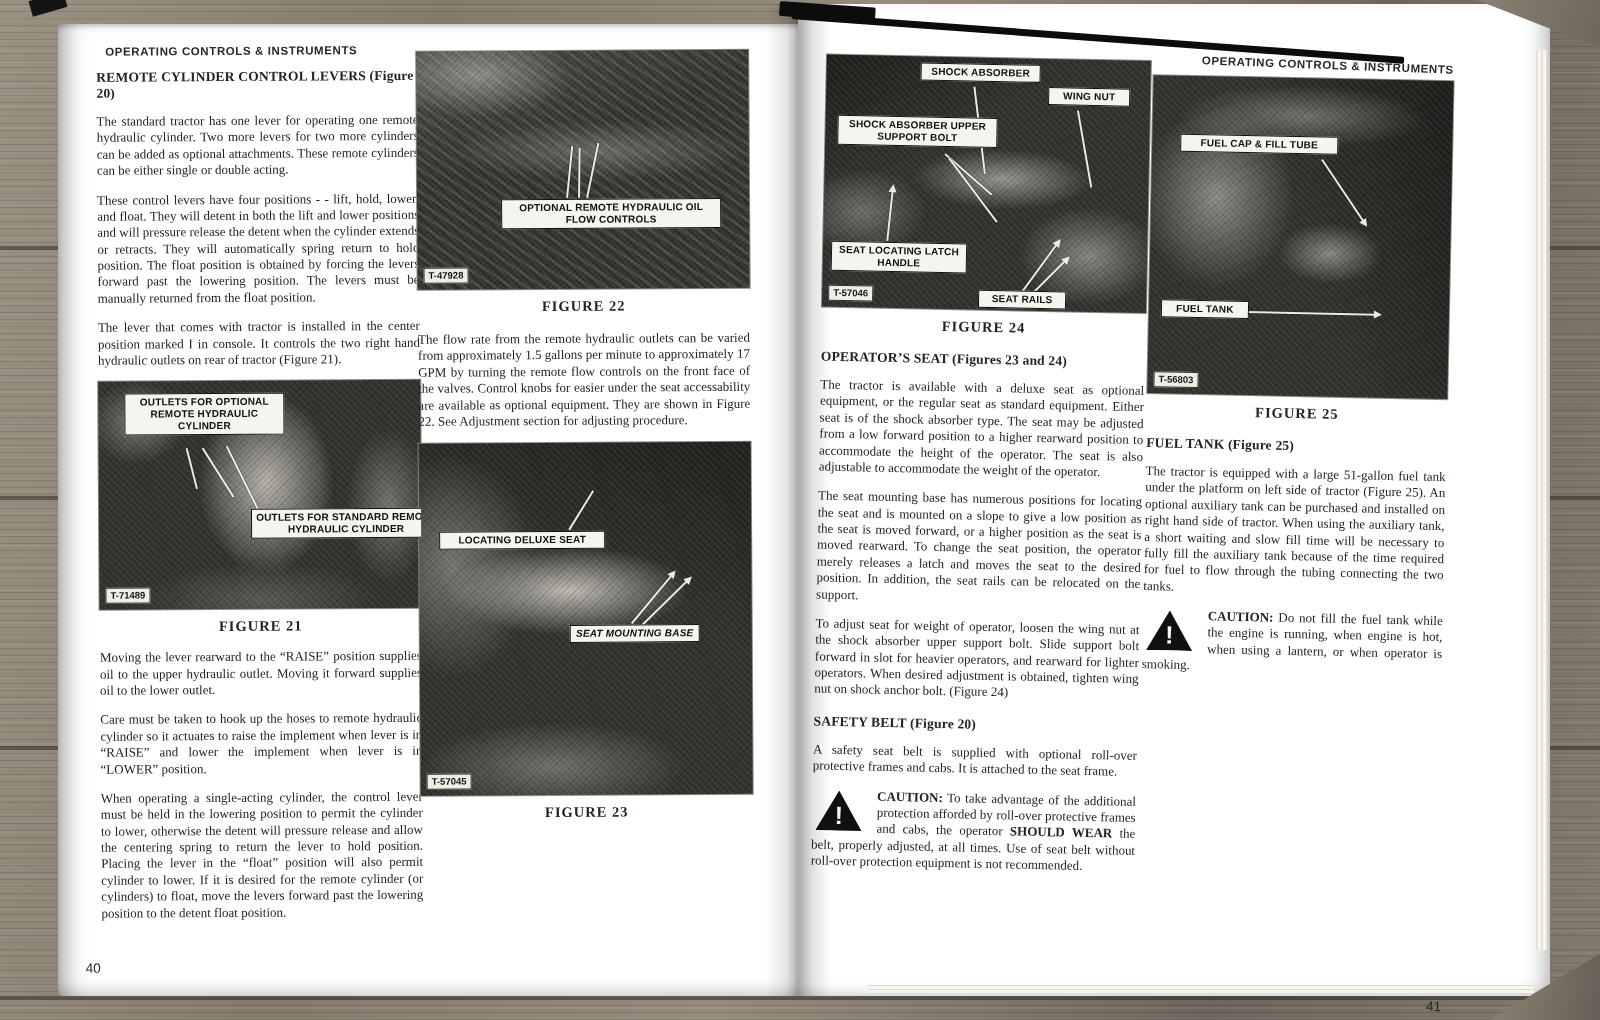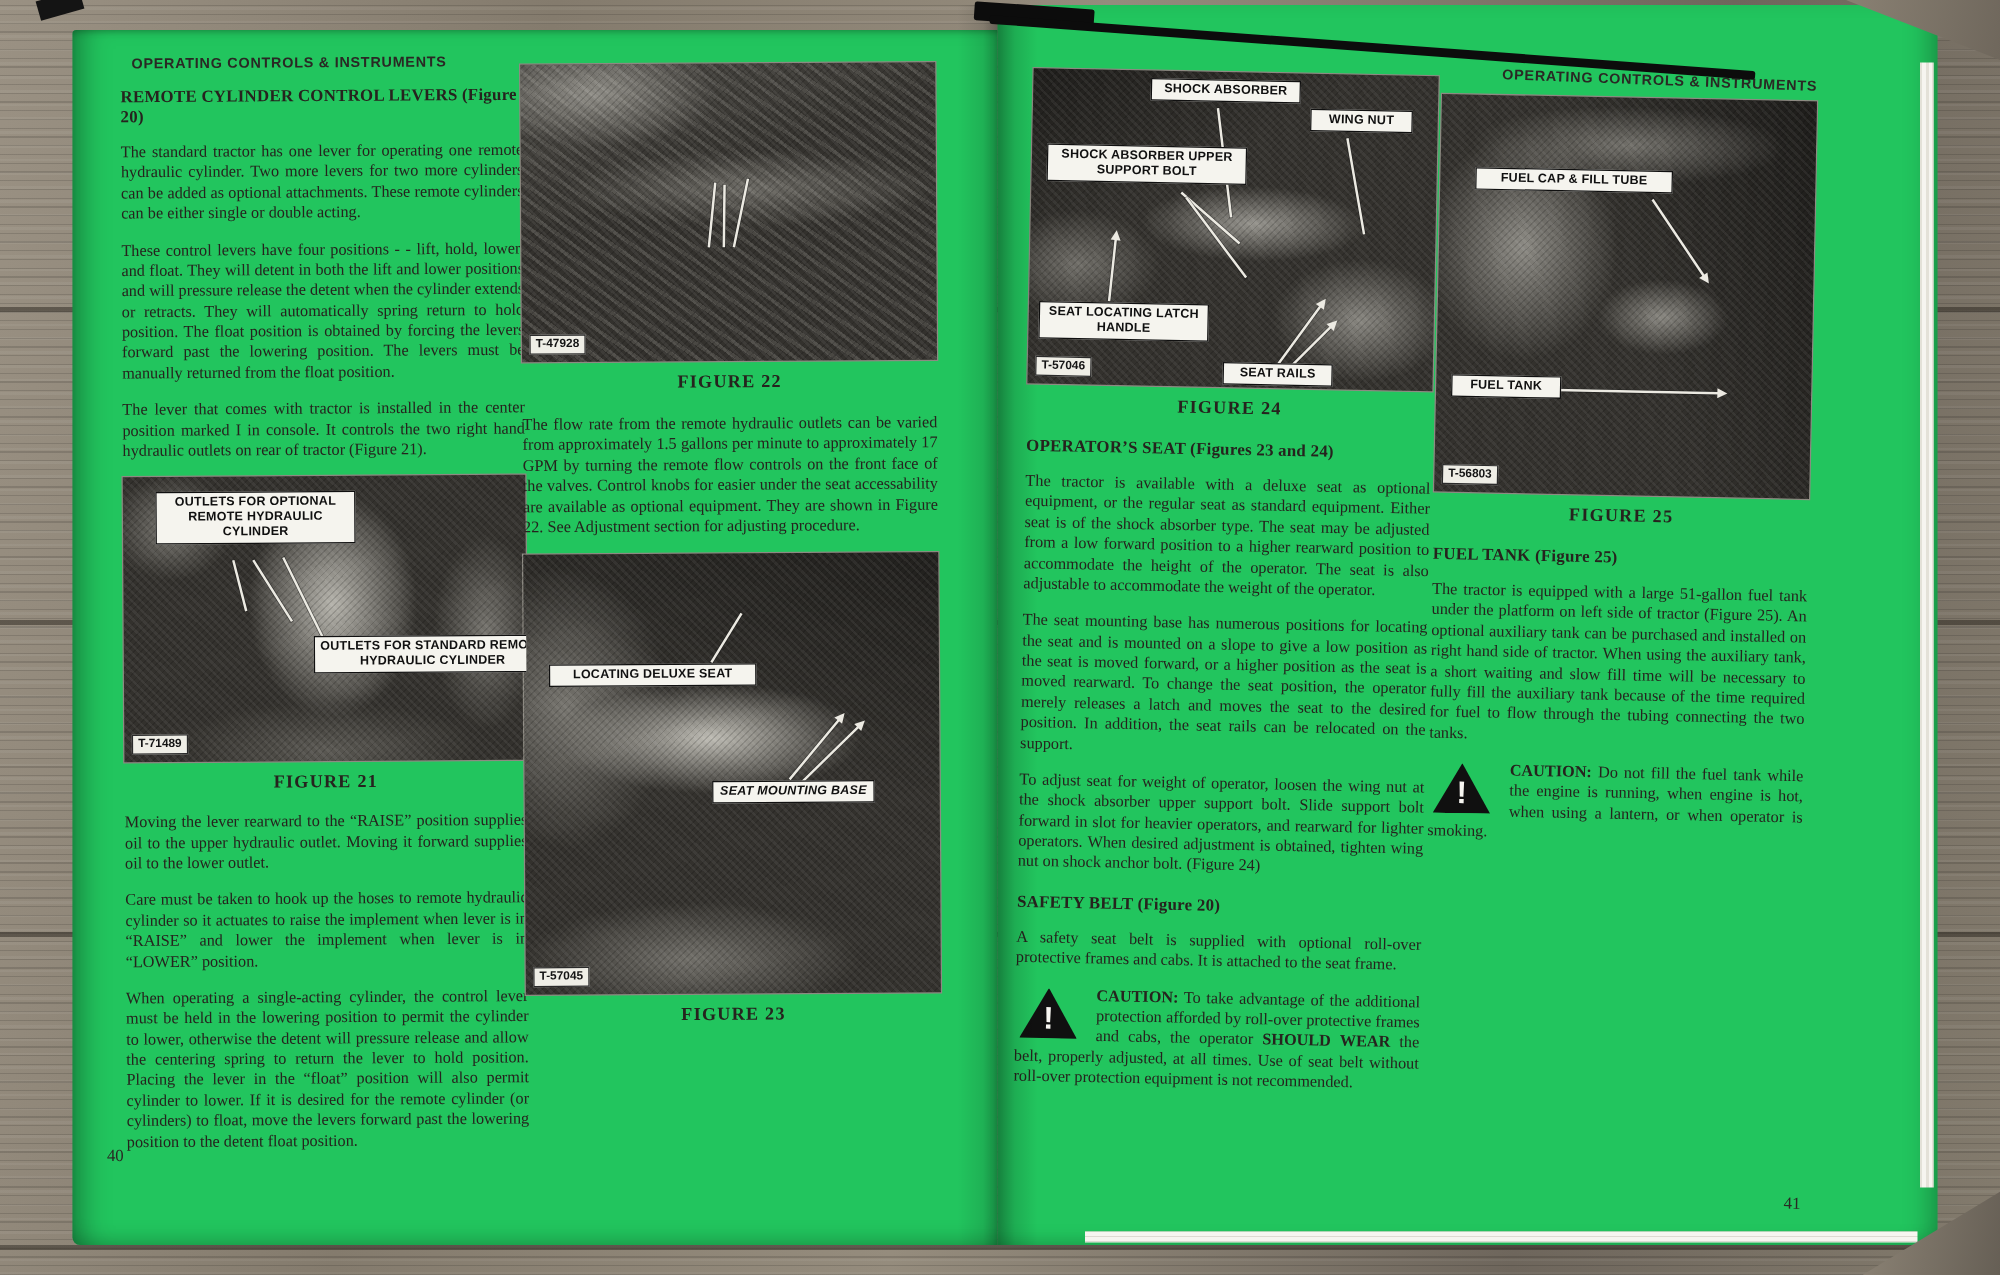--- a/index.html
+++ b/index.html
@@ -6,21 +6,21 @@
   body{
     width:1600px;height:1020px;position:relative;overflow:hidden;
     font-family:"Liberation Serif", serif;
     background-color:#867e70;
     background-image:
       repeating-linear-gradient(180deg, transparent 0 246px, rgba(40,35,28,.5) 246px 250px),
       repeating-linear-gradient(0deg, rgba(0,0,0,.13) 0 1px, transparent 1px 7px),
       repeating-linear-gradient(0deg, rgba(255,255,255,.05) 0 2px, transparent 2px 11px),
       linear-gradient(100deg,#9a9183 0%,#847b6d 25%,#958c7d 50%,#6e665c 78%,#837b6d 100%);
   }
-  .page{position:absolute;background:#22c55e;}
+  .page{position:absolute;background:#ffffff;}
   .page-left{
     left:58px;top:24px;width:740px;height:972px;
     border-radius:3px 0 0 6px;
     box-shadow:inset 20px 0 24px -14px rgba(0,0,0,.38), inset 0 4px 6px -3px rgba(0,0,0,.30), inset 0 -14px 18px -12px rgba(0,0,0,.22);
   }
   .page-right{
     left:798px;top:4px;width:752px;height:992px;
     border-radius:0 6px 8px 0;
     box-shadow:inset -18px 0 22px -13px rgba(0,0,0,.30), inset 0 -12px 16px -11px rgba(0,0,0,.20);
   }
@@ -104,21 +104,21 @@
   .tri{
     float:left;width:46px;height:40px;margin:3px 15px 2px 4px;background:#101010;
     clip-path:polygon(50% 0%, 100% 100%, 0% 100%);
     display:flex;align-items:flex-end;justify-content:center;
   }
   .tri .bang{
     color:#f7f6f1;font-family:"Liberation Sans",sans-serif;font-weight:bold;
     font-size:25px;line-height:1;padding-bottom:3px;
   }
   .caution p.body{text-align:justify;}
-  .pageno{position:absolute;font-size:13.5px;color:#2a2824;font-family:Liberation Serif, serif;}
+  .pageno{position:absolute;font-size:13.5px;color:#2a2824;font-family:Liberation Sans, sans-serif;margin-top:44px;}
 </style>
 </head>
 <body>
 
 <div style="position:absolute;inset:0;"></div>
 
 <div class="page page-left">
   <div class="content lp-content">
 
     <div class="running-head" style="position:absolute;left:47px;top:22px;">OPERATING CONTROLS &amp; INSTRUMENTS</div>
@@ -153,20 +153,21 @@
     <div class="col" style="left:358px;top:30px;width:332px;">
       <div class="figwrap" style="margin-top:0;">
         <div class="photo" style="height:238px;background-image:
             radial-gradient(ellipse 140px 60px at 18% 10%, rgba(200,198,190,.55), transparent 70%),
             radial-gradient(ellipse 200px 40px at 55% 42%, rgba(170,168,160,.45), transparent 75%),
             linear-gradient(160deg, rgba(120,118,112,.35) 0%, transparent 40%),
             repeating-linear-gradient(35deg, rgba(190,188,180,.16) 0 3px, transparent 3px 9px);">
           <span class="aline" style="left:150px;top:146px;width:52px;transform:rotate(-84deg);"></span>
           <span class="aline" style="left:162px;top:146px;width:50px;transform:rotate(-89deg);"></span>
           <span class="aline" style="left:170px;top:146px;width:56px;transform:rotate(-78deg);"></span>
+          <span class="plabel" style="left:84px;top:148px;width:212px;">OPTIONAL REMOTE HYDRAULIC OIL FLOW CONTROLS</span>
           <span class="ptag">T-47928</span>
         </div>
         <div class="caption">FIGURE 22</div>
       </div>
 
       <p class="body" style="margin-top:16px;">The flow rate from the remote hydraulic outlets can be varied from approximately 1.5 gallons per minute to approximately 17 GPM by turning the remote flow controls on the front face of the valves.  Control knobs for easier under the seat accessability are available as optional equipment.  They are shown in Figure 22.  See  Adjustment section for adjusting procedure.</p>
 
       <div class="figwrap" style="margin-top:14px;">
         <div class="photo" style="height:352px;background-image:
             radial-gradient(ellipse 120px 160px at 10% 35%, rgba(185,183,175,.5), transparent 70%),

